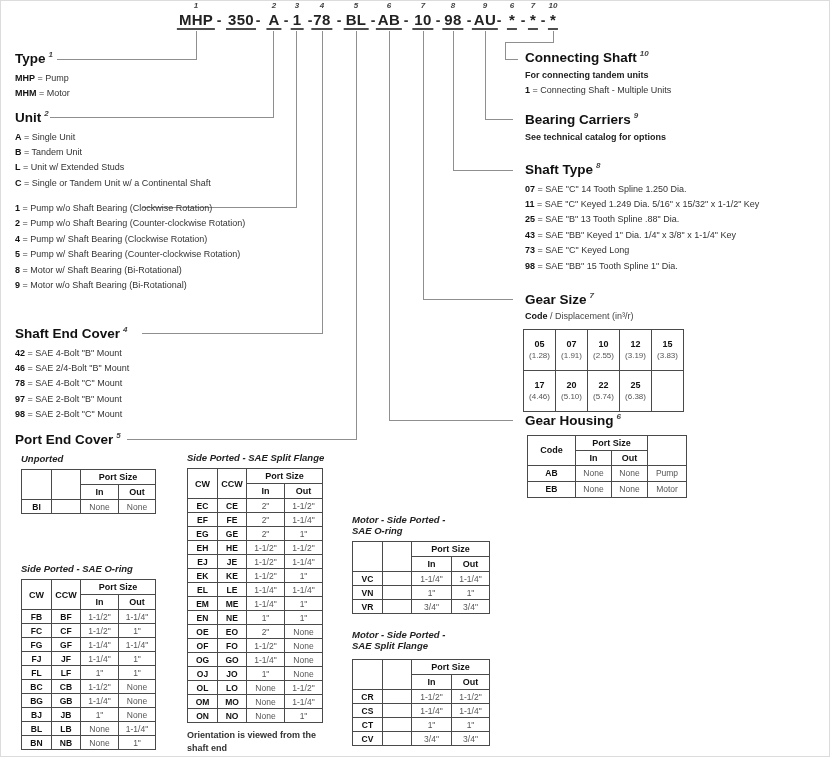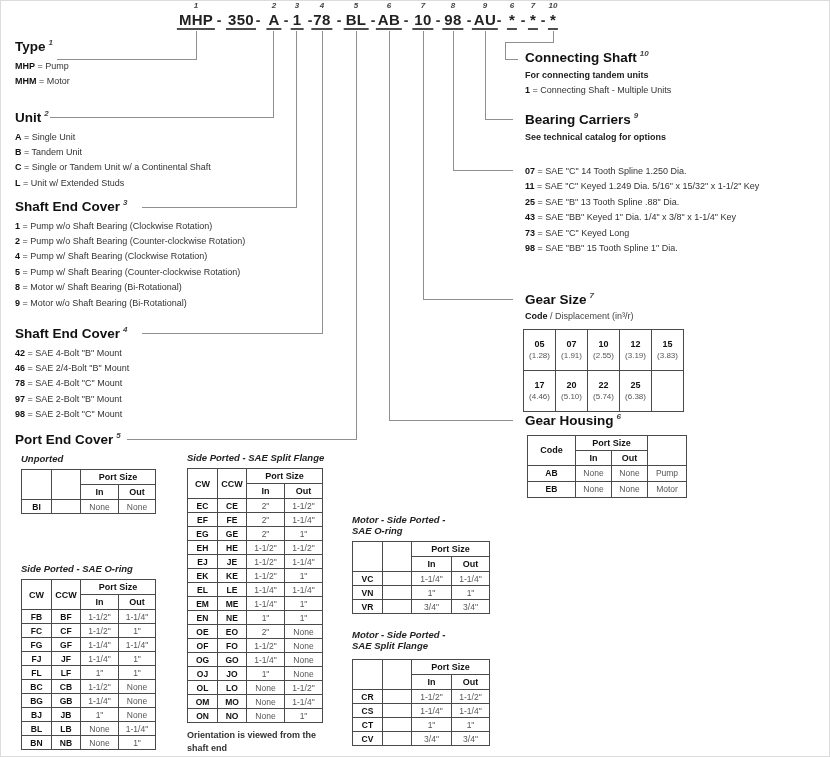--- a/index.html
+++ b/index.html
@@ -110,40 +110,39 @@
 
   <div class="vl" style="left:485px;top:31px;height:88px"></div>
   <div class="hl" style="left:485px;top:119px;width:28px"></div>
 
   <div class="vl" style="left:553px;top:31px;height:11px"></div>
   <div class="hl" style="left:505px;top:42px;width:49px"></div>
   <div class="vl" style="left:505px;top:42px;height:17px"></div>
   <div class="hl" style="left:505px;top:59px;width:13px"></div>
 </div>
 
-<div class="sec" style="top:36px">
+<div class="sec" style="top:48px">
   <div class="h"><span>Type</span><i class="hsup">1</i></div>
   <div class="items">
       <div class="item"><b>MHP</b><span> = Pump</span></div>
       <div class="item"><b>MHM</b><span> = Motor</span></div>
     </div>
 </div>
 
 <div class="sec" style="top:107px">
   <div class="h"><span>Unit</span><i class="hsup">2</i></div>
   <div class="items">
       <div class="item"><b>A</b><span> = Single Unit</span></div>
       <div class="item"><b>B</b><span> = Tandem Unit</span></div>
+      <div class="item"><b>L</b><span> = Unit w/ Extended Studs</span></div>
       <div class="item"><b>C</b><span> = Single or Tandem Unit w/ a Continental Shaft</span></div>
-      <div class="item"><b>L</b><span> = Unit w/ Extended Studs</span></div>
     </div>
 </div>
 
 <div class="sec" style="top:196px">
-  <div class="h"><span>Shaft End Cover</span><i class="hsup">3</i></div>
   <div class="items">
       <div class="item"><b>1</b><span> = Pump w/o Shaft Bearing (Clockwise Rotation)</span></div>
       <div class="item"><b>2</b><span> = Pump w/o Shaft Bearing (Counter-clockwise Rotation)</span></div>
       <div class="item"><b>4</b><span> = Pump w/ Shaft Bearing (Clockwise Rotation)</span></div>
       <div class="item"><b>5</b><span> = Pump w/ Shaft Bearing (Counter-clockwise Rotation)</span></div>
       <div class="item"><b>8</b><span> = Motor w/ Shaft Bearing (Bi-Rotational)</span></div>
       <div class="item"><b>9</b><span> = Motor w/o Shaft Bearing (Bi-Rotational)</span></div>
     </div>
 </div>
 
@@ -169,20 +168,21 @@
       <div class="item"><b>1</b><span> = Connecting Shaft - Multiple Units</span></div>
     </div>
 </div>
 
 <div class="sec right" style="top:109px">
   <div class="h"><span>Bearing Carriers</span><i class="hsup">9</i></div>
   <div class="subtitle">See technical catalog for options</div>
 </div>
 
 <div class="sec right" style="top:159px">
+  <div class="h"><span>Shaft Type</span><i class="hsup">8</i></div>
   <div class="items">
       <div class="item"><b>07</b><span> = SAE "C" 14 Tooth Spline 1.250 Dia.</span></div>
       <div class="item"><b>11</b><span> = SAE "C" Keyed 1.249 Dia. 5/16" x 15/32" x 1-1/2" Key</span></div>
       <div class="item"><b>25</b><span> = SAE "B" 13 Tooth Spline .88" Dia.</span></div>
       <div class="item"><b>43</b><span> = SAE "BB" Keyed 1" Dia. 1/4" x 3/8" x 1-1/4" Key</span></div>
       <div class="item"><b>73</b><span> = SAE "C" Keyed Long</span></div>
       <div class="item"><b>98</b><span> = SAE "BB" 15 Tooth Spline 1" Dia.</span></div>
     </div>
 </div>
 

